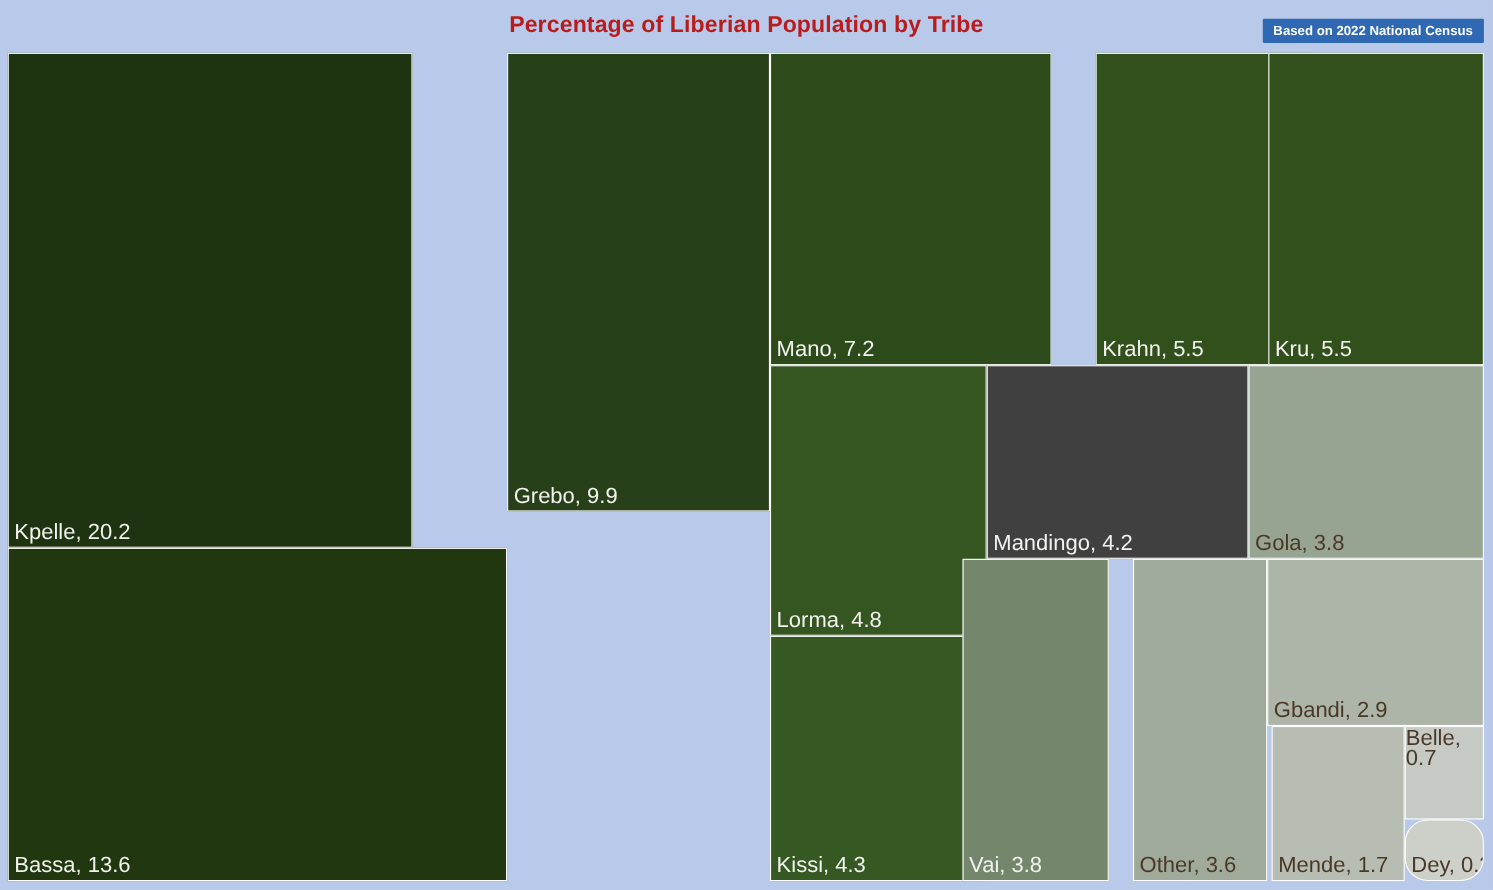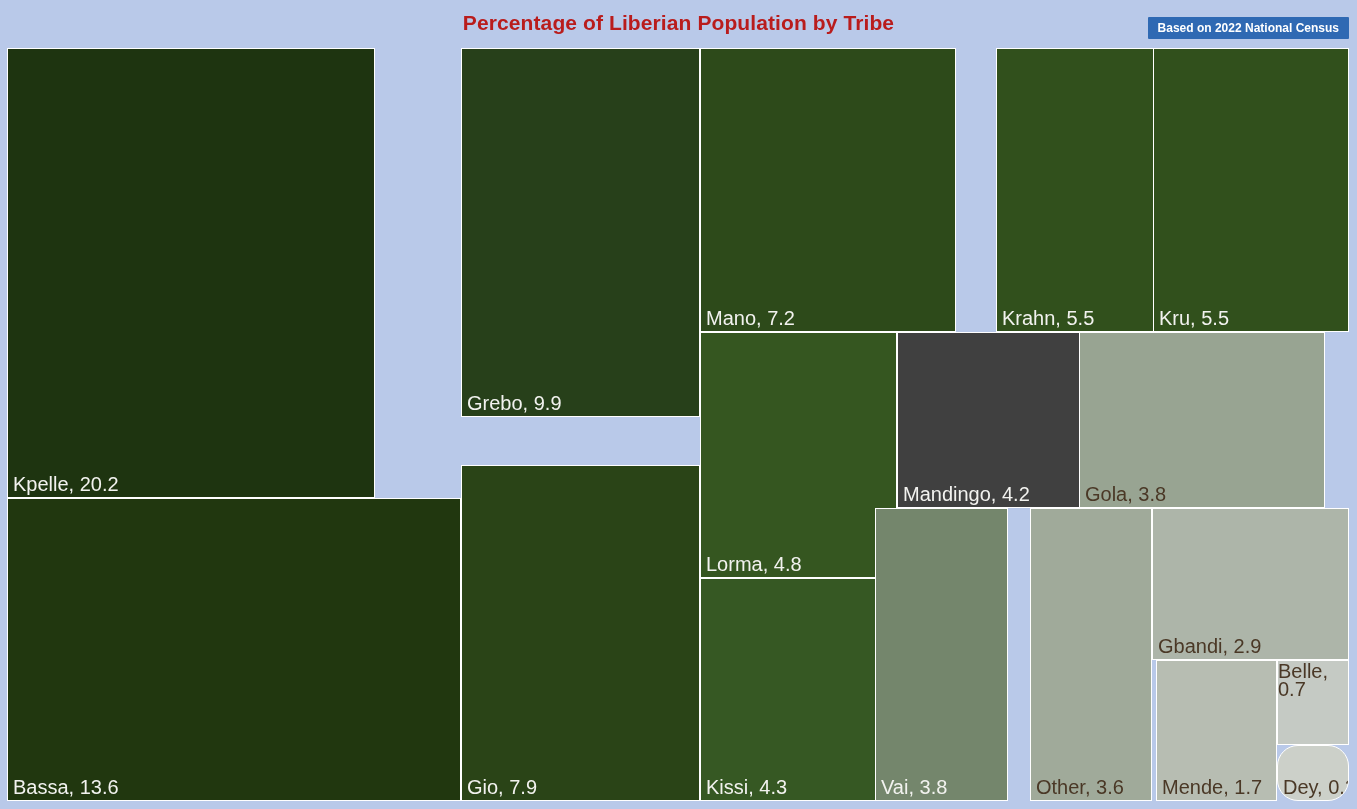--- a/index.html
+++ b/index.html
@@ -108,45 +108,42 @@
     <div id="source-badge">Based on 2022 National Census</div>
   </div>
 
   <div id="treemap">
       <div class="tile light-text" style="left: 0px; top: 0px; width: 368px; height: 450px; background: rgb(30, 52, 16);">
         <span class="tile-label">Kpelle, 20.2</span>
       </div>
       <div class="tile light-text" style="left: 0px; top: 450px; width: 454px; height: 303px; background: rgb(33, 55, 15);">
         <span class="tile-label">Bassa, 13.6</span>
       </div>
-      <div class="tile light-text" style="left: 454px; top: 0px; width: 239px; height: 369px; background: rgb(39, 64, 26);">
+      <div class="tile light-text" style="left: 454px; top: 0px; width: 239px; height: 417px; background: rgb(39, 64, 26);">
         <span class="tile-label">Grebo, 9.9</span>
-      </div>
-      <div class="tile light-text" style="left: 454px; top: 417px; width: 239px; height: 336px; background: rgb(42, 68, 23);">
-        <span class="tile-label">Gio, 7.9</span>
       </div>
       <div class="tile light-text" style="left: 693px; top: 0px; width: 256px; height: 284px; background: rgb(45, 74, 26);">
         <span class="tile-label">Mano, 7.2</span>
       </div>
       <div class="tile light-text" style="left: 949px; top: 0px; width: 197px; height: 284px; background: rgb(49, 80, 28); margin-left: 40px;">
         <span class="tile-label">Krahn, 5.5</span>
       </div>
       <div class="tile light-text" style="left: 1146px; top: 0px; width: 196px; height: 284px; background: rgb(49, 80, 28);">
         <span class="tile-label">Kru, 5.5</span>
       </div>
       <div class="tile light-text" style="left: 693px; top: 284px; width: 197px; height: 246px; background: rgb(53, 86, 32);">
         <span class="tile-label">Lorma, 4.8</span>
       </div>
       <div class="tile light-text" style="left: 693px; top: 530px; width: 197px; height: 223px; background: rgb(54, 88, 35);">
         <span class="tile-label">Kissi, 4.3</span>
       </div>
       <div class="tile light-text" style="left: 890px; top: 284px; width: 238px; height: 176px; background: #404040;">
         <span class="tile-label">Mandingo, 4.2</span>
       </div>
-      <div class="tile dark-text" style="left: 1072px; top: 284px; width: 246px; height: 176px; background: rgb(152, 164, 146); padding-left: 16px;">
+      <div class="tile dark-text" style="left: 1128px; top: 284px; width: 214px; height: 176px; background: rgb(152, 164, 146); padding-left: 16px;">
         <span class="tile-label">Gola, 3.8</span>
       </div>
       <div class="tile light-text" style="left: 868px; top: 460px; width: 133px; height: 293px; background: rgb(116, 134, 108);">
         <span class="tile-label">Vai, 3.8</span>
       </div>
       <div class="tile dark-text" style="left: 1023px; top: 460px; width: 122px; height: 293px; background: rgb(160, 170, 154);">
         <span class="tile-label">Other, 3.6</span>
       </div>
       <div class="tile dark-text" style="left: 1145px; top: 460px; width: 197px; height: 152px; background: rgb(173, 181, 169);">
         <span class="tile-label">Gbandi, 2.9</span>

